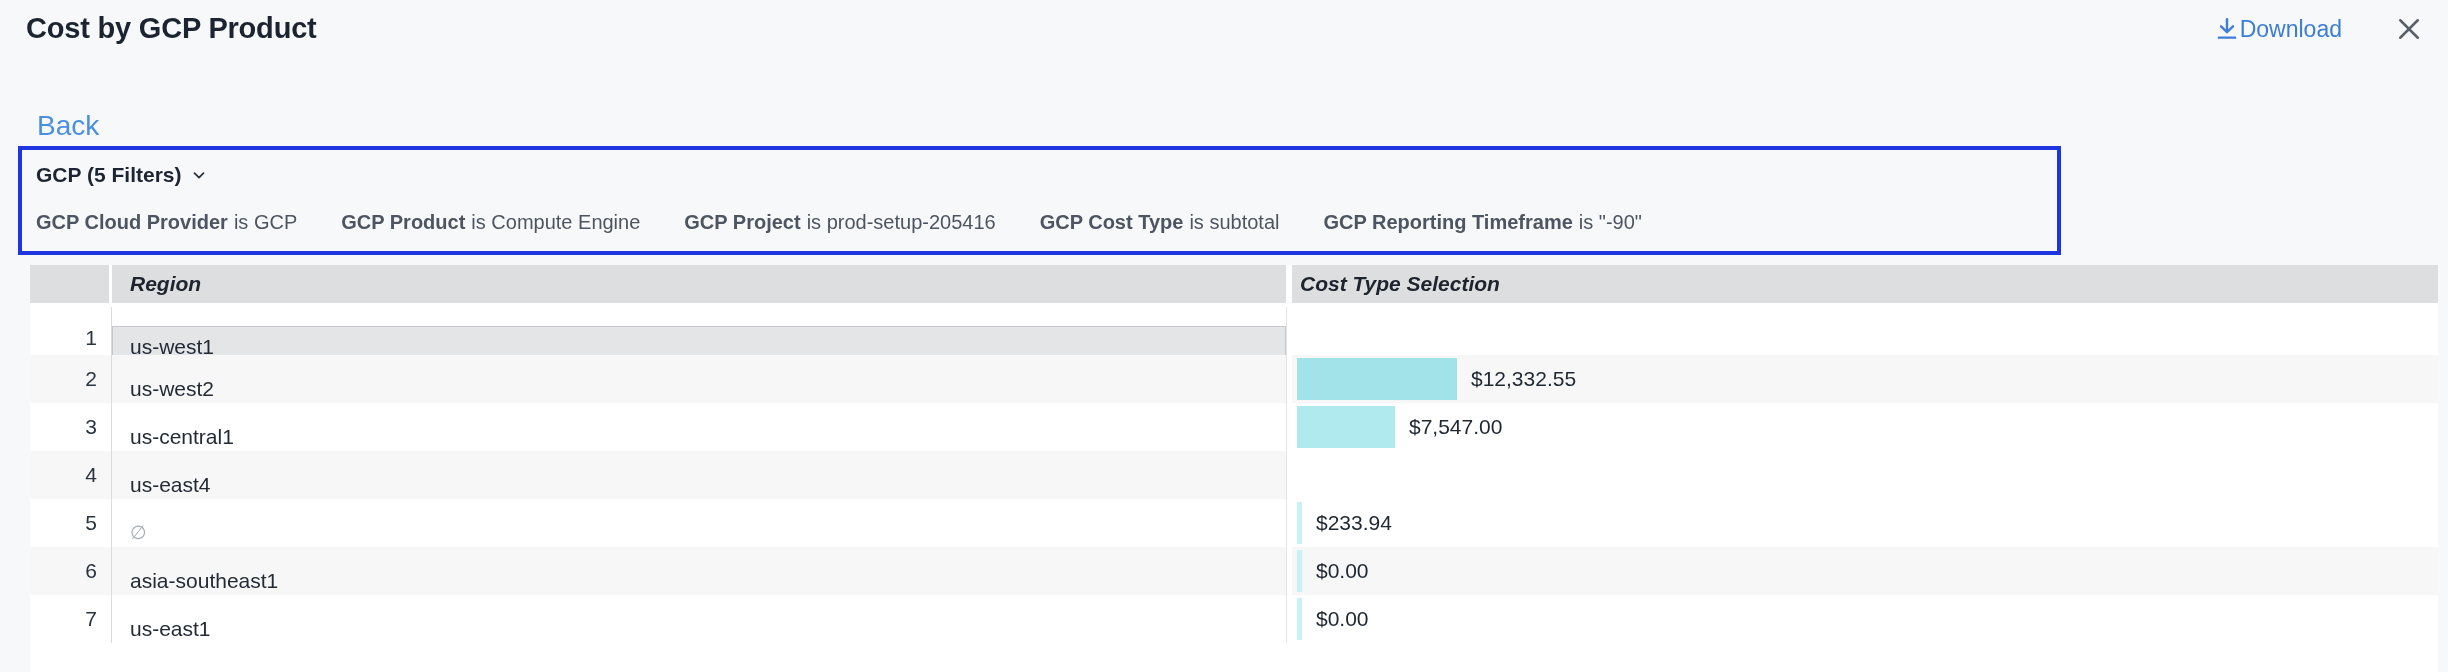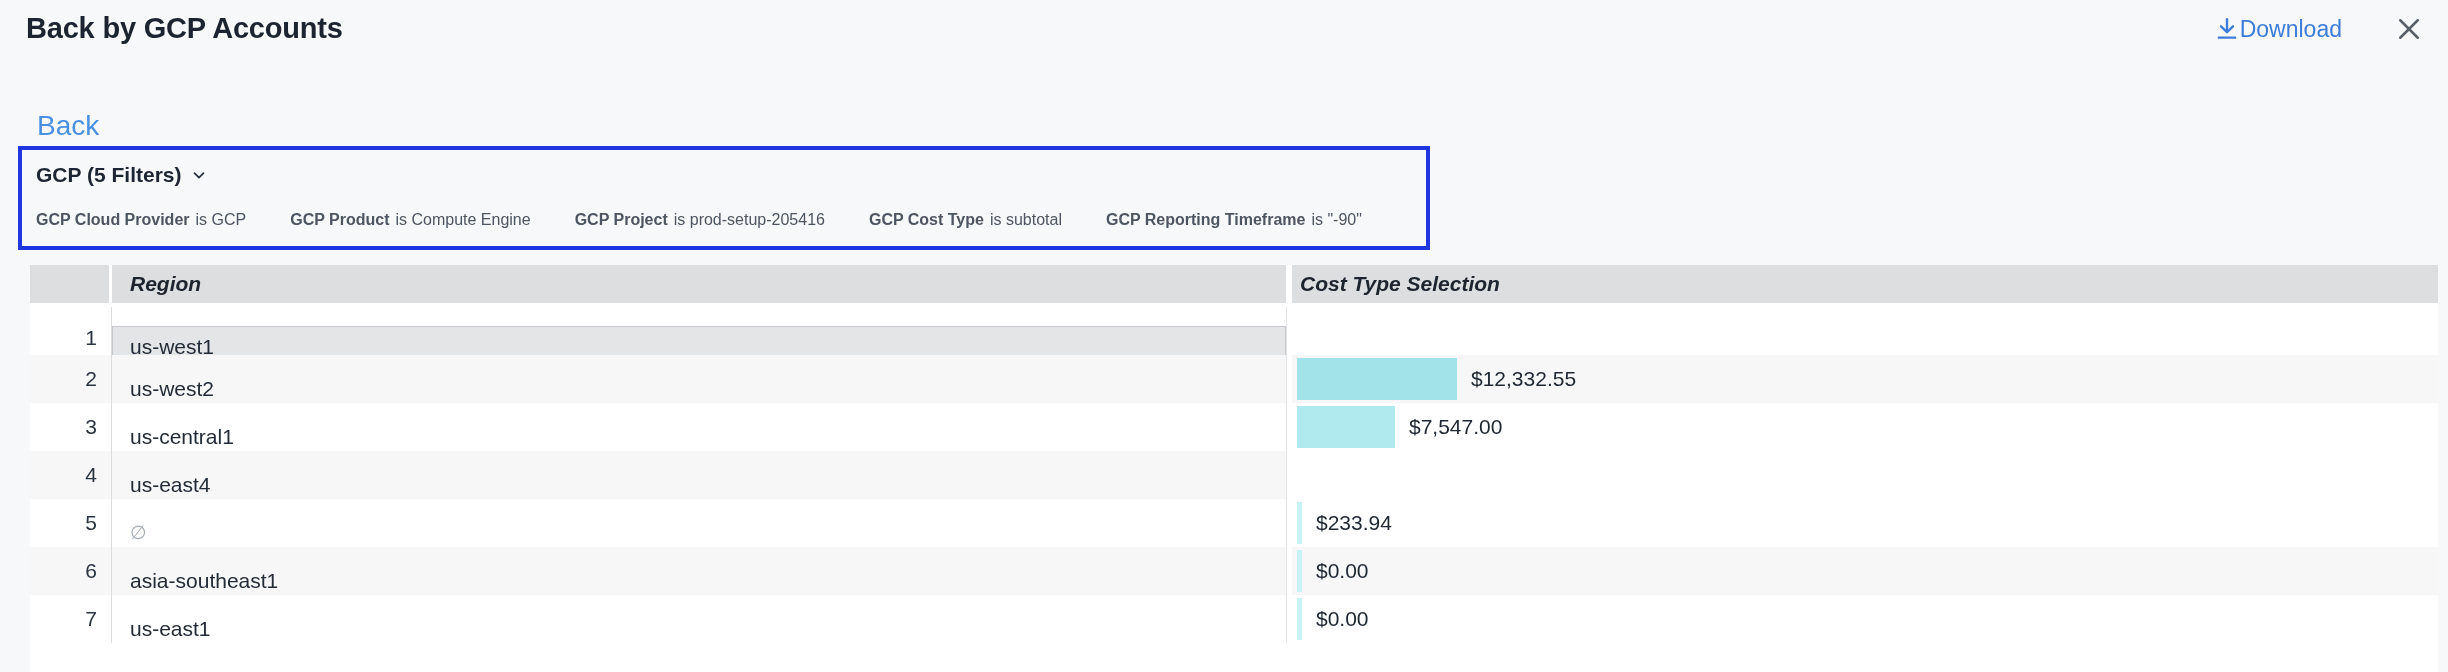--- a/index.html
+++ b/index.html
@@ -28,35 +28,35 @@
   .close-btn { display:flex; align-items:center; cursor:pointer; }
 
   
   .back-link {
     position:absolute; left:37px; top:110px;
     font-size:28px; color:var(--back-blue); cursor:pointer;
   }
 
   
   .filter-panel {
-    position:absolute; left:18px; top:146px; width:1412px;
+    position:absolute; left:18px; top:146px; width:2043px;
     border:4px solid var(--filter-border);
     padding:13px 16px 17px 14px;
     background:transparent;
   }
   .filter-summary {
     display:inline-flex; align-items:center; gap:9px;
     font-size:21px; font-weight:700; color:#1d2534; cursor:pointer;
   }
   .filters-row {
     margin-top:24px;
     display:flex; align-items:center; gap:44px;
     white-space:nowrap; overflow:hidden;
   }
-  .filter-item { font-size:16px; color:#4d5562; }
+  .filter-item { font-size:20px; color:#4d5562; }
   .filter-item .f-name { font-weight:700; }
   .filter-item .f-cond { font-weight:400; margin-left:6px; }
 
   
   .cost-table {
     position:absolute; left:30px; top:265px; width:2408px; bottom:0;
     background:#ffffff;
   }
   .t-header {
     display:grid; grid-template-columns:82px 1174px 6px 1fr;
@@ -97,21 +97,21 @@
   }
   .t-row .r-region.null-region { color:#a6adb5; font-size:19px; }
 
   svg { display:block; }
 </style>
 </head>
 <body>
 
 <div class="page">
 
-  <div class="page-title">Back by GCP Accounts</div>
+  <div class="page-title">Cost by GCP Product</div>
 
   <div class="top-actions">
     <div class="download-btn">
       <span>
         <svg width="26" height="26" viewBox="0 0 24 24" fill="none" stroke="#3c7cdb" stroke-width="2.2" stroke-linecap="round" stroke-linejoin="round">
           <path d="M12 3v11"></path>
             <path d="M6.5 9.5 12 15l5.5-5.5"></path>
             <path d="M4.5 20h15"></path>
         </svg>
       </span>

